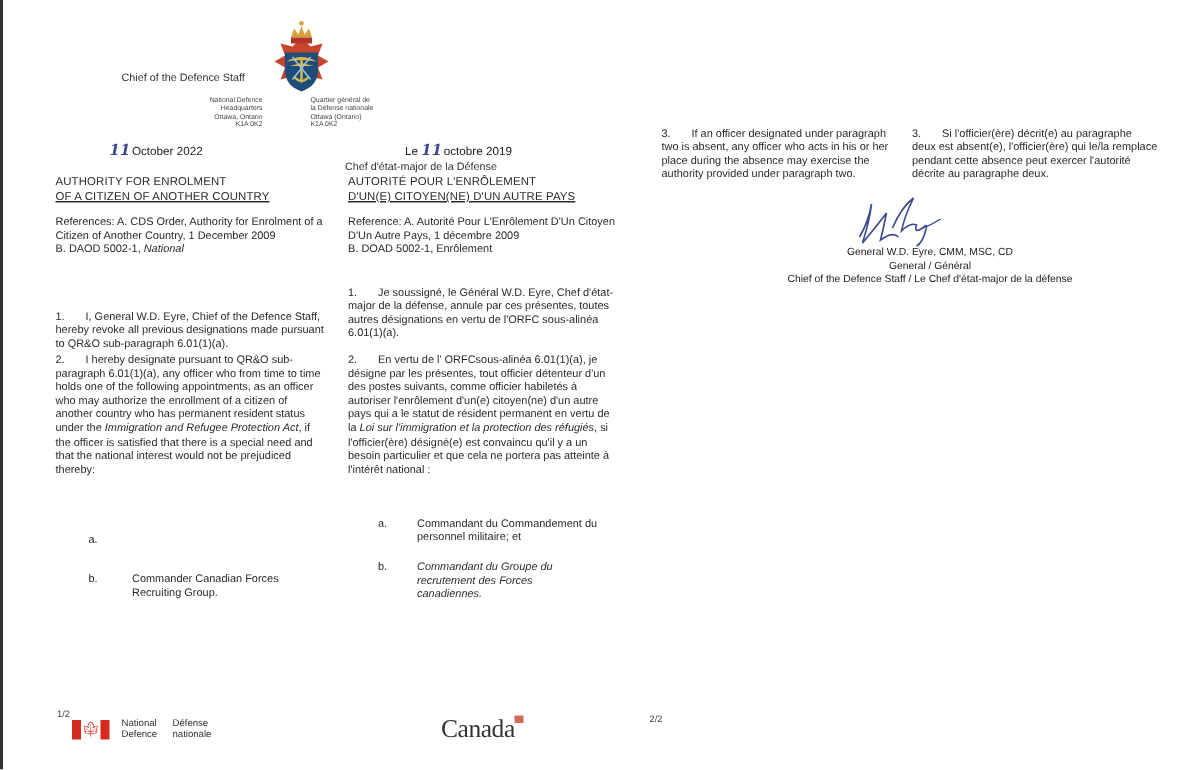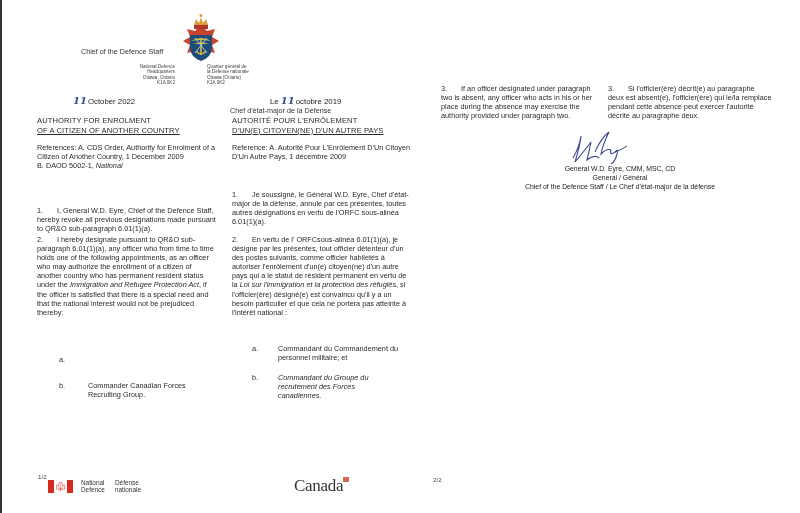--- a/index.html
+++ b/index.html
@@ -114,20 +114,21 @@
     <span>Le</span> <span class="hand">11</span><span>octobre 2019</span>
   </div>
 
   <div class="abs title" style="left:232px; top:116px;">
     <div>AUTORITÉ POUR L'ENRÔLEMENT</div>
     <div class="u">D'UN(E) CITOYEN(NE) D'UN AUTRE PAYS</div>
   </div>
 
   <div class="abs para" style="left:232px; top:143px; width:182px;">
     <div>Reference: A. Autorité Pour L'Enrôlement D'Un Citoyen D'Un Autre Pays, 1 décembre 2009</div>
+    <div>B. DOAD 5002-1, Enrôlement</div>
   </div>
 
   <div class="abs para" style="left:232px; top:190px; width:182px;">
     <span class="num">1.</span><span>Je soussigné, le Général W.D. Eyre, Chef d'état-major de la défense, annule par ces présentes, toutes autres désignations en vertu de l'ORFC sous-alinéa 6.01(1)(a).</span>
   </div>
 
   <div class="abs para" style="left:232px; top:235px; width:182px;">
     <span class="num">2.</span><span>En vertu de l' ORFCsous-alinéa 6.01(1)(a), je désigne par les présentes, tout officier détenteur d'un des postes suivants, comme officier habiletés à  autoriser l'enrôlement d'un(e) citoyen(ne) d'un autre pays qui a le statut de résident permanent en vertu de la </span><i>Loi sur l'immigration et la protection des réfugiés</i><span>, si l'officier(ère) désigné(e) est convaincu qu'il y  a un besoin particulier et que  cela ne portera pas atteinte à l'intérêt national  :</span>
   </div>
 

